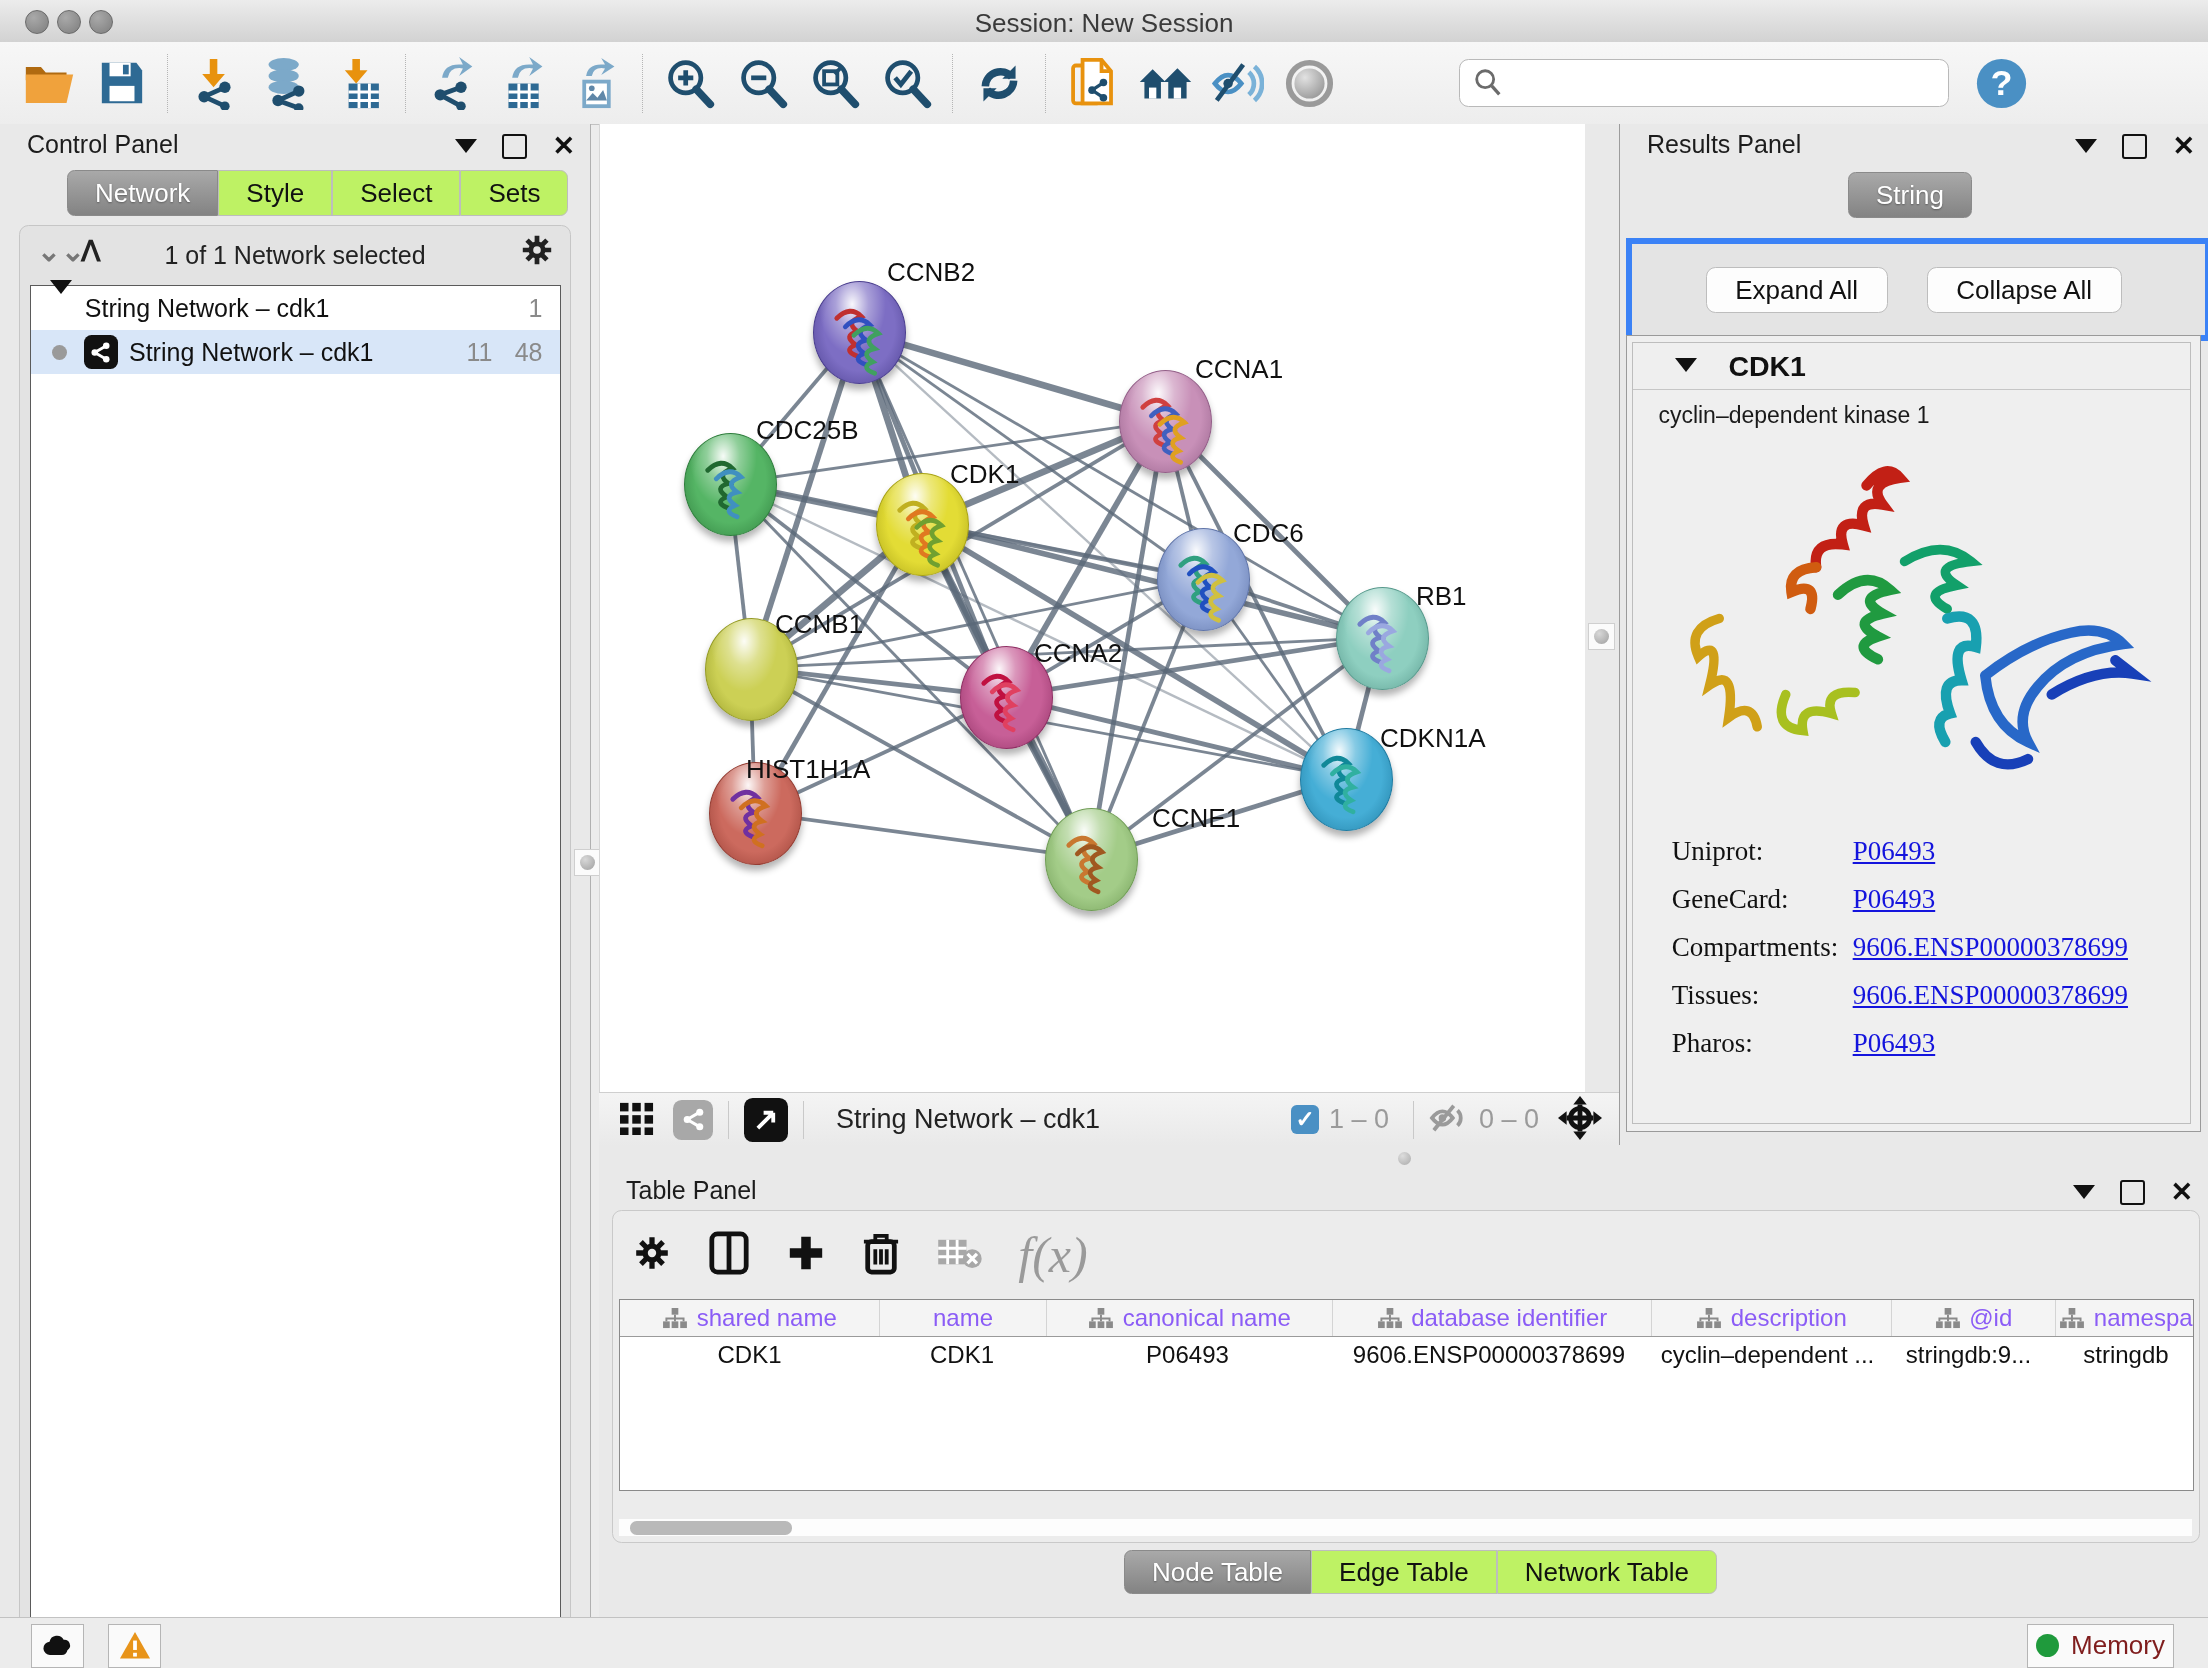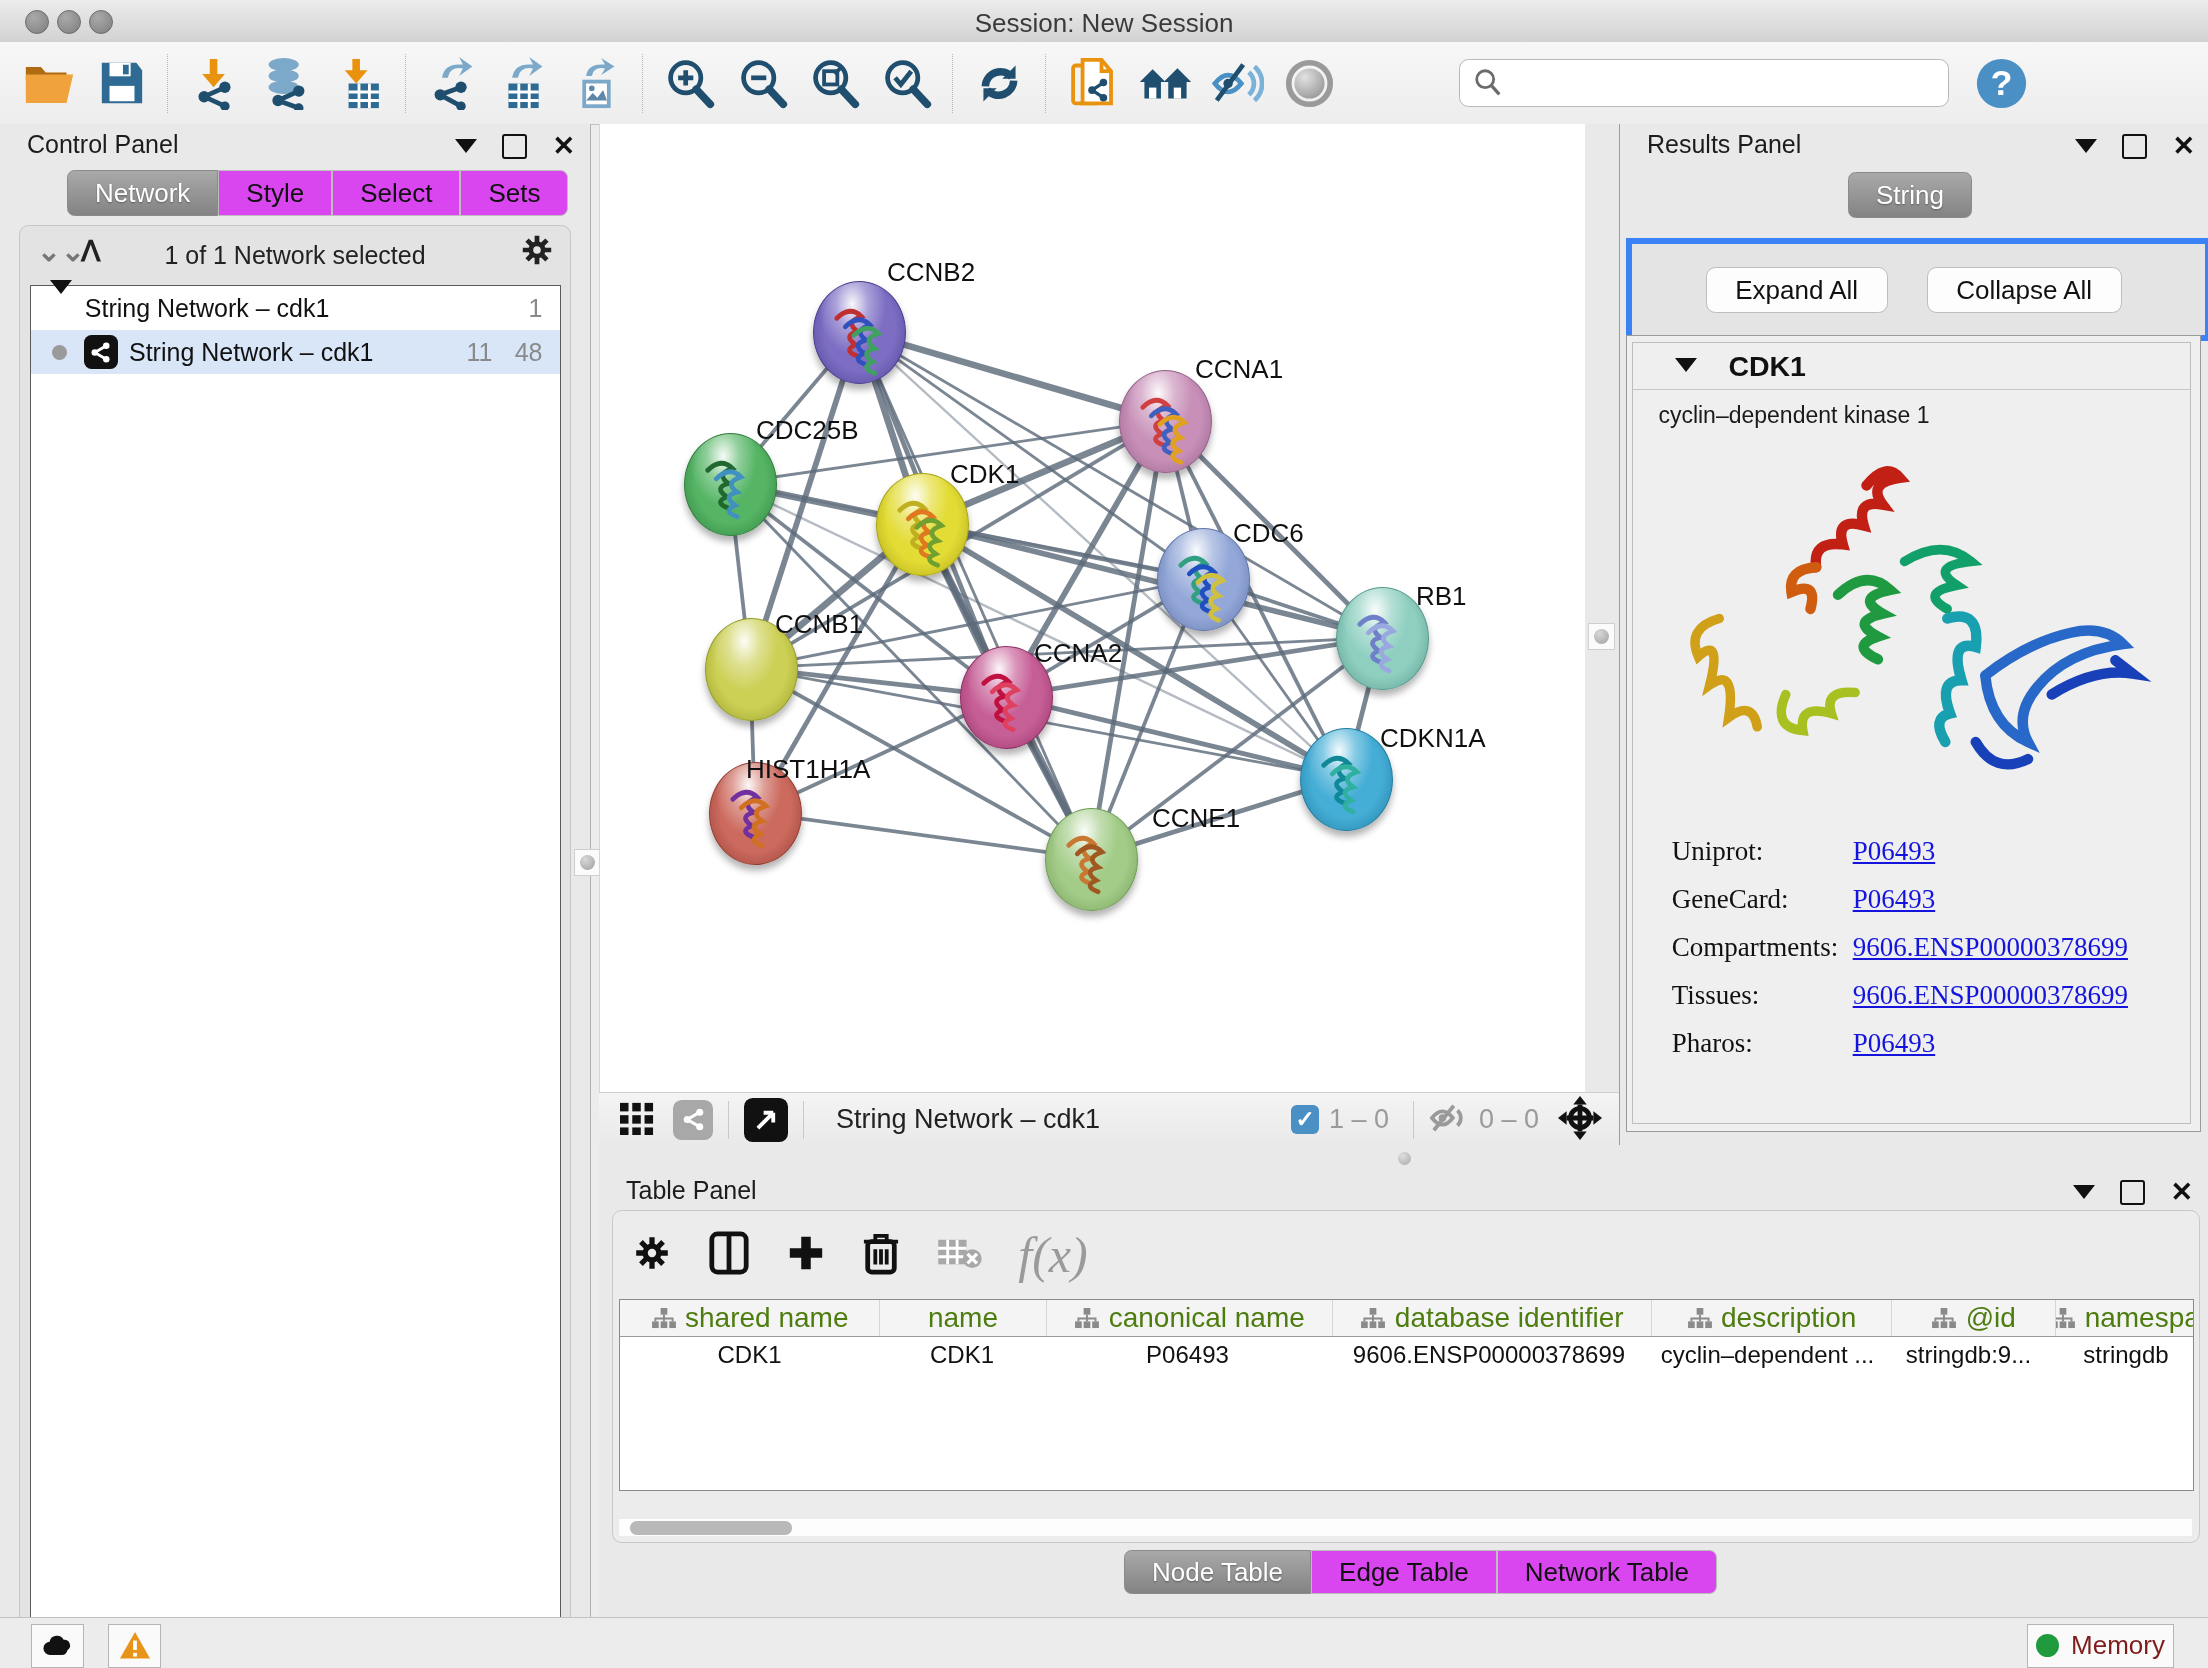--- a/index.html
+++ b/index.html
@@ -15,21 +15,21 @@
   .tb-sep{width:1px;height:59px;margin:0 9.5px;border-left:1.9px dotted #b5b5b5;}
   .searchbox{width:476px;height:46px;background:#fff;border:1.9px solid #b9b9b9;border-radius:9.5px;display:flex;align-items:center;padding-left:11.4px;margin-left:114px;}
   .searchbox input{border:none;outline:none;font-size:25px;width:409px;background:transparent;}
   
   .panel-header{position:absolute;top:0;left:0;width:100%;height:38px;}
   .panel-title{position:absolute;left:27px;top:5.7px;font-size:25px;color:#1c1c1c;}
   .ph-ctrls{position:absolute;top:9.5px;right:15px;display:flex;align-items:center;gap:25px;}
   .tri-down{width:0;height:0;border-left:11.4px solid transparent;border-right:11.4px solid transparent;border-top:14.3px solid #111;}
   .float-sq{width:21px;height:21px;border:2.9px solid #111;border-radius:2.9px;background:transparent;}
   .x-ico{font-size:27px;font-weight:bold;color:#111;line-height:21px;}
-  .seg-btn{height:44px;padding:0 27px;background:#d946ef;border:1px solid #bdbdbd;font-size:26px;color:#111;display:flex;align-items:center;justify-content:center;}
+  .seg-btn{height:44px;padding:0 27px;background:#bef264;border:1px solid #bdbdbd;font-size:26px;color:#111;display:flex;align-items:center;justify-content:center;}
   .seg-btn.sel{background:linear-gradient(#a9a9a9,#838383);color:#fff;text-shadow:0 1px 1.9px rgba(0,0,0,.35);border-color:#8a8a8a;}
   
   .control-panel{left:0;top:124px;width:590px;height:1493px;background:#e9e9e9;border-right:1px solid #b0b0b0;}
   .cp-tabs{position:absolute;left:67px;top:46px;display:flex;}
   .cp-groupbox{position:absolute;left:19px;top:101px;width:550px;height:1446px;background:#e3e3e3;border:1px solid #c6c6c6;border-radius:9.5px;}
   .cp-toolrow{position:absolute;left:0;top:7.6px;width:100%;height:42px;}
   .chev{font-size:28.5px;color:#777;font-weight:bold;}
   .cp-status{position:absolute;left:0;top:7.6px;width:100%;text-align:center;font-size:25px;color:#222;}
   .cp-tree{position:absolute;left:9.5px;top:59px;width:529px;height:1373px;background:#fff;border:1.9px solid #5a5a5a;}
   .tree-row{position:relative;width:100%;height:44px;display:flex;align-items:center;font-size:25px;color:#111;}
@@ -65,21 +65,21 @@
   .cl-row{display:flex;margin-top:17px;font-size:27px;}
   .cl-label{width:181px;margin-left:13.3px;}
   .cl-link{color:#1414dd;text-decoration:underline;}
   
   .table-panel{left:599px;top:1170px;width:1609px;height:447px;background:#e9e9e9;}
   .tp-groupbox{position:absolute;left:13.3px;top:40px;width:1586px;height:331px;background:#ececec;border:1px solid #c9c9c9;border-radius:9.5px;}
   .tp-toolbar{position:absolute;left:19px;top:9.5px;height:68px;display:flex;align-items:center;gap:36px;}
   .fx{font-family:"Liberation Serif",serif;font-style:italic;font-size:50px;color:#9a9a9a;}
   .tbl{position:absolute;left:5.7px;top:88px;width:1573px;height:190px;background:#fff;border:1.9px solid #8a8a8a;overflow:hidden;}
   .tbl-header{display:flex;height:36px;background:#f4f4f4;border-bottom:1.9px solid #9a9a9a;}
-  .th{display:flex;align-items:center;justify-content:center;gap:9.5px;font-size:28px;color:#4d7c0f;border-right:1px solid #d4d4d4;overflow:hidden;white-space:nowrap;}
+  .th{display:flex;align-items:center;justify-content:center;gap:9.5px;font-size:24px;color:#8b5cf6;border-right:1px solid #d4d4d4;overflow:hidden;white-space:nowrap;}
   .tbl-row{display:flex;height:36px;}
   .td{display:flex;align-items:center;justify-content:center;font-size:24px;color:#111;overflow:hidden;white-space:nowrap;}
   .org-icon{width:25px;height:21px;flex:none;}
   .hscroll{position:absolute;left:5.7px;bottom:5.7px;width:1573px;height:17px;background:#fdfdfd;}
   .hthumb{position:absolute;left:11.4px;top:1.9px;width:162px;height:13.3px;border-radius:6.7px;background:#b9b9b9;}
   .tp-tabs{position:absolute;left:525px;top:380px;display:flex;}
   .tp-tabs .seg-btn{height:42px;}
   
   .statusbar{left:0;top:1617px;width:2208px;height:51px;background:#ececec;border-top:1px solid #c2c2c2;}
   .sb-btn{position:absolute;top:5.7px;height:42px;background:#fafafa;border:1.9px solid #b5b5b5;display:flex;align-items:center;justify-content:center;}

